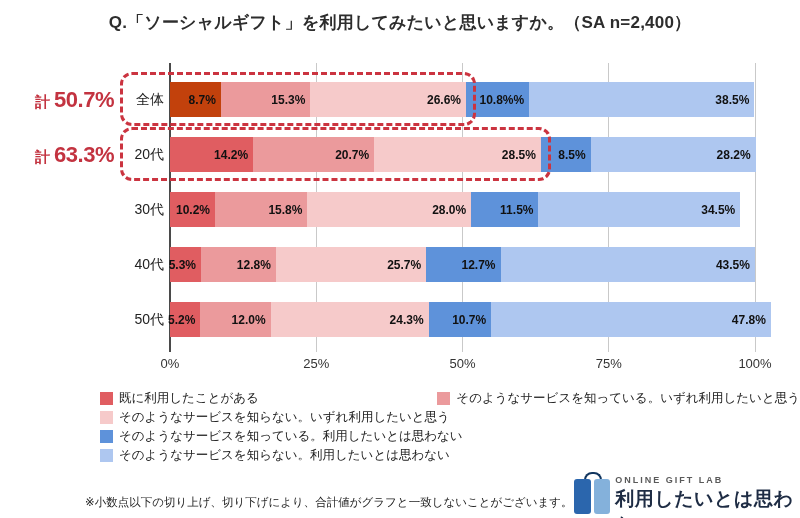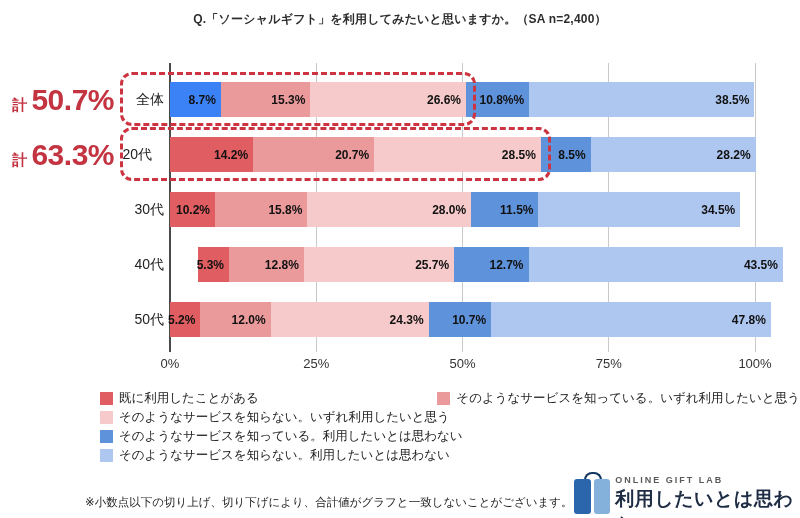--- a/index.html
+++ b/index.html
@@ -1,39 +1,39 @@
 <!DOCTYPE html>
 <html><head>
 <meta charset="utf-8">
 <style>
   * { margin:0; padding:0; box-sizing:border-box; }
   html,body { background:#ffffff; }
   body { font-family:"Liberation Sans","DejaVu Sans",sans-serif; }
   #stage { position:relative; width:800px; height:518px; background:#ffffff; overflow:hidden; }
 
   .title { position:absolute; top:11px; left:0; width:800px; text-align:center;
-           font-size:12px; font-weight:bold; color:#2d2d2d; letter-spacing:0.2px; }
+           font-size:17px; font-weight:bold; color:#2d2d2d; letter-spacing:0.2px; }
 
   
   .gridline { position:absolute; width:1px; background:#c9c9c9; }
   .gridline.axis { width:2px; background:#4a4a4a; }
   .tick-label { position:absolute; width:60px; text-align:center; font-size:13px; color:#333; }
 
   .cat-label { position:absolute; width:64px; text-align:right; font-size:14px; color:#222; }
 
   .bar { position:absolute; display:flex; }
   .seg { position:relative; height:100%; }
   .seg-label { position:absolute; right:5px; top:50%; transform:translateY(-50%);
                font-size:12px; font-weight:bold; color:#111; white-space:nowrap; }
 
   .hl-box { position:absolute; border:3px dashed #cb3440; border-radius:12px; background:transparent; }
 
   .sum-label { position:absolute; left:8px; width:106px; text-align:right; white-space:nowrap; color:#c33340; }
   .sum-label .pfx { font-size:15px; font-weight:bold; }
-  .sum-label .val { font-size:30px; font-weight:bold; letter-spacing:-0.5px; }
+  .sum-label .val { font-size:22px; font-weight:bold; letter-spacing:-0.5px; }
 
   
   .legend { position:absolute; left:100px; top:389px; width:700px; }
   .legend-row { display:flex; justify-content:space-between; align-items:center; gap:20px; height:19px; }
   .legend-item { display:flex; align-items:center; gap:6px; }
   .swatch { width:13px; height:13px; display:inline-block; }
   .legend-text { font-size:12.5px; color:#222; }
 
   
   .footnote { position:absolute; left:85px; top:495px; font-size:11.5px; color:#222; }
@@ -60,37 +60,37 @@
       <div class="gridline" style="left: 315.75px; top: 63px; height: 289px;"></div>
       <div class="tick-label" style="left: 286.25px; top: 356px;">25%</div>
       <div class="gridline" style="left: 462px; top: 63px; height: 289px;"></div>
       <div class="tick-label" style="left: 432.5px; top: 356px;">50%</div>
       <div class="gridline" style="left: 608.25px; top: 63px; height: 289px;"></div>
       <div class="tick-label" style="left: 578.75px; top: 356px;">75%</div>
       <div class="gridline" style="left: 754.5px; top: 63px; height: 289px;"></div>
       <div class="tick-label" style="left: 725px; top: 356px;">100%</div>
       <div class="cat-label" style="left: 100px; top: 91px;">全体</div>
       <div class="bar" style="left: 170px; top: 82px; height: 35px;">
-        <div class="seg" style="width: 50.895px; background: #3b82f6; padding-left: 37px;">
+        <div class="seg" style="width: 50.895px; background: #c2410c; padding-left: 37px;">
           <span class="seg-label">8.7%</span>
         </div>
         <div class="seg" style="width: 89.505px; background: rgb(235, 154, 156);">
           <span class="seg-label">15.3%</span>
         </div>
         <div class="seg" style="width: 155.61px; background: rgb(246, 202, 202);">
           <span class="seg-label">26.6%</span>
         </div>
         <div class="seg" style="width: 63.18px; background: rgb(94, 146, 218);">
           <span class="seg-label">10.8%%</span>
         </div>
         <div class="seg" style="width: 225.225px; background: rgb(174, 199, 240);">
           <span class="seg-label">38.5%</span>
         </div>
       </div>
-      <div class="cat-label" style="left: 88px; top: 146px;">20代</div>
+      <div class="cat-label" style="left: 100px; top: 146px;">20代</div>
       <div class="bar" style="left: 170px; top: 137px; height: 35px;">
         <div class="seg" style="width: 83.07px; background: rgb(224, 93, 97);">
           <span class="seg-label">14.2%</span>
         </div>
         <div class="seg" style="width: 121.095px; background: rgb(235, 154, 156);">
           <span class="seg-label">20.7%</span>
         </div>
         <div class="seg" style="width: 166.725px; background: rgb(246, 202, 202);">
           <span class="seg-label">28.5%</span>
         </div>
@@ -113,21 +113,21 @@
           <span class="seg-label">28.0%</span>
         </div>
         <div class="seg" style="width: 67.275px; background: rgb(94, 146, 218);">
           <span class="seg-label">11.5%</span>
         </div>
         <div class="seg" style="width: 201.825px; background: rgb(174, 199, 240);">
           <span class="seg-label">34.5%</span>
         </div>
       </div>
       <div class="cat-label" style="left: 100px; top: 256px;">40代</div>
-      <div class="bar" style="left: 170px; top: 247px; height: 35px; padding-left: 28px;">
+      <div class="bar" style="left: 170px; top: 247px; height: 35px;">
         <div class="seg" style="width: 31.005px; background: rgb(224, 93, 97);">
           <span class="seg-label">5.3%</span>
         </div>
         <div class="seg" style="width: 74.88px; background: rgb(235, 154, 156);">
           <span class="seg-label">12.8%</span>
         </div>
         <div class="seg" style="width: 150.345px; background: rgb(246, 202, 202);">
           <span class="seg-label">25.7%</span>
         </div>
         <div class="seg" style="width: 74.295px; background: rgb(94, 146, 218);">

